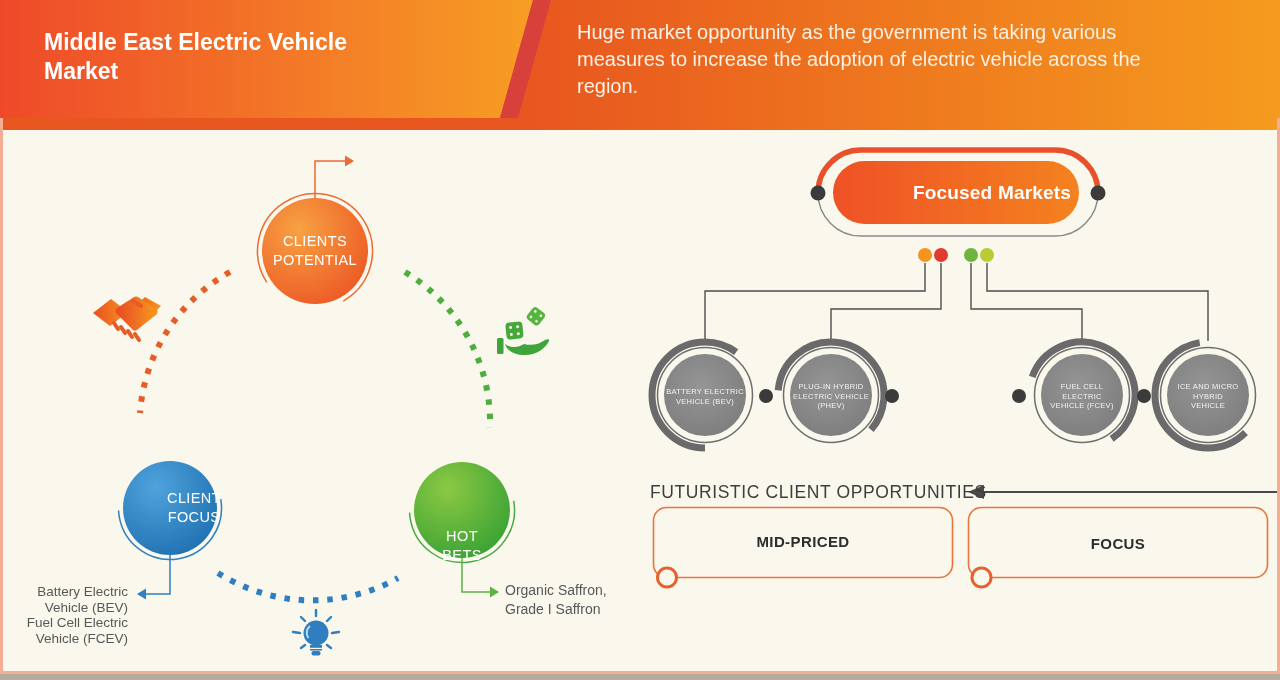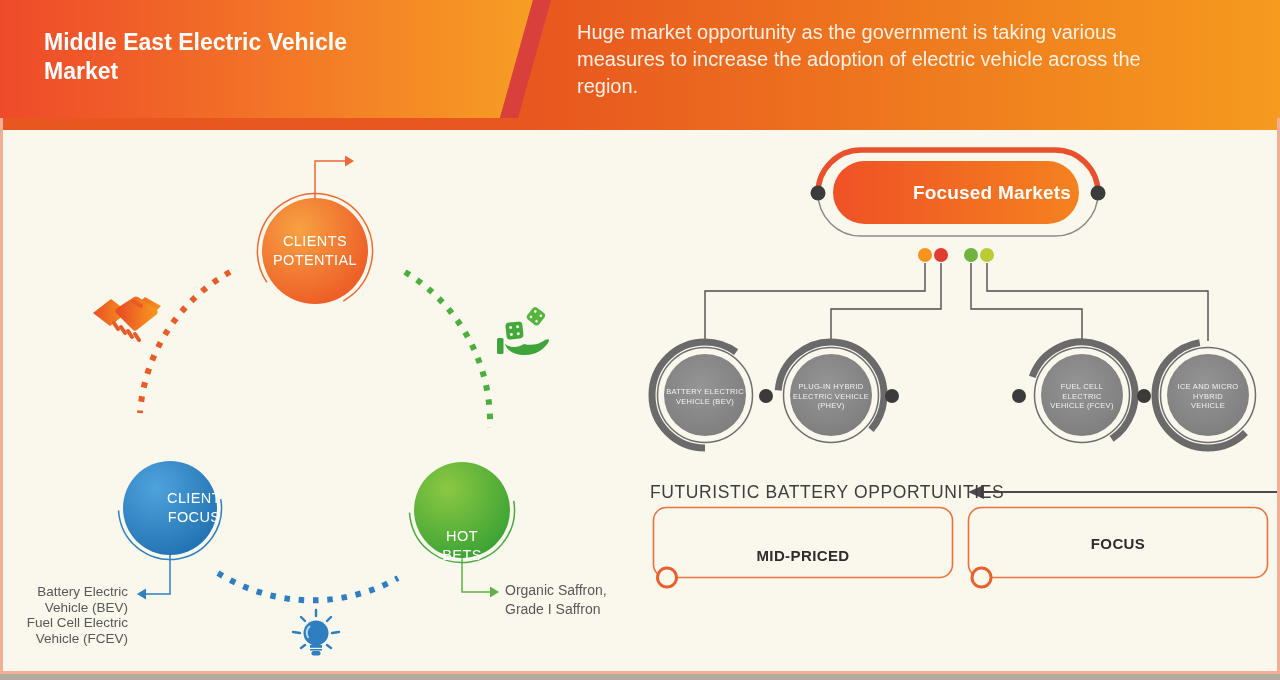--- a/index.html
+++ b/index.html
@@ -257,22 +257,22 @@
 VEHICLE (BEV)</div>
   <div class="abs seg-label pre center" style="left:831px;top:396px;">PLUG-IN HYBRID
 ELECTRIC VEHICLE
 (PHEV)</div>
   <div class="abs seg-label pre center" style="left:1082px;top:396px;">FUEL CELL ELECTRIC
 VEHICLE (FCEV)</div>
   <div class="abs seg-label pre center" style="left:1208px;top:396px;">ICE AND MICRO
 HYBRID
 VEHICLE</div>
 
-  <div class="abs fut-heading" style="left:650px;top:482px;">FUTURISTIC BATTERY OPPORTUNITIES</div>
-
-  <div class="abs box-label center" style="left:803px;top:555px;">MID-PRICED</div>
+  <div class="abs fut-heading" style="left:650px;top:482px;">FUTURISTIC CLIENT OPPORTUNITIES</div>
+
+  <div class="abs box-label center" style="left:803px;top:541px;">MID-PRICED</div>
   <div class="abs box-label center" style="left:1118px;top:543px;">FOCUS</div>
 
   <div class="abs frame-left"></div>
   <div class="abs frame-right"></div>
   <div class="abs frame-bottom"></div>
   <div class="abs frame-base"></div>
 </div>
 
 </body></html>

